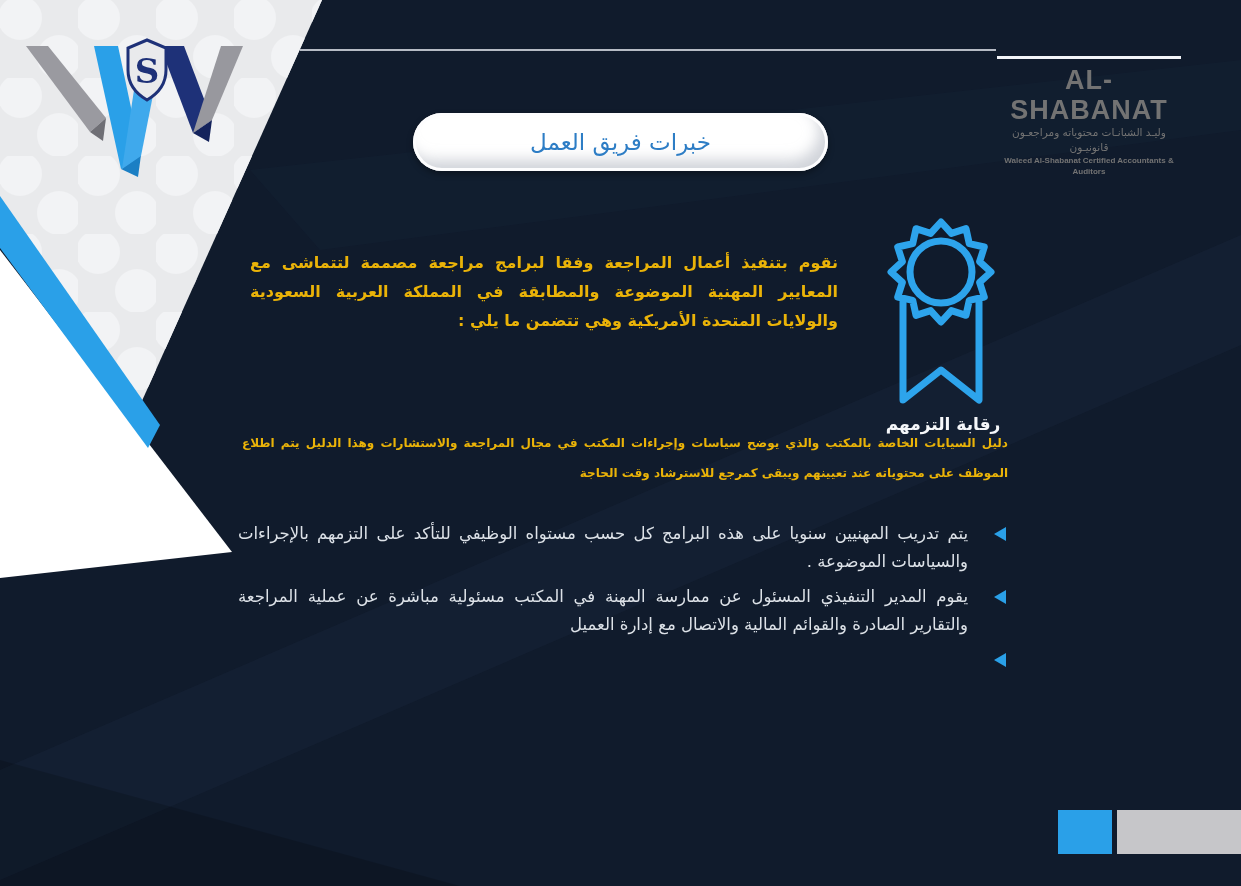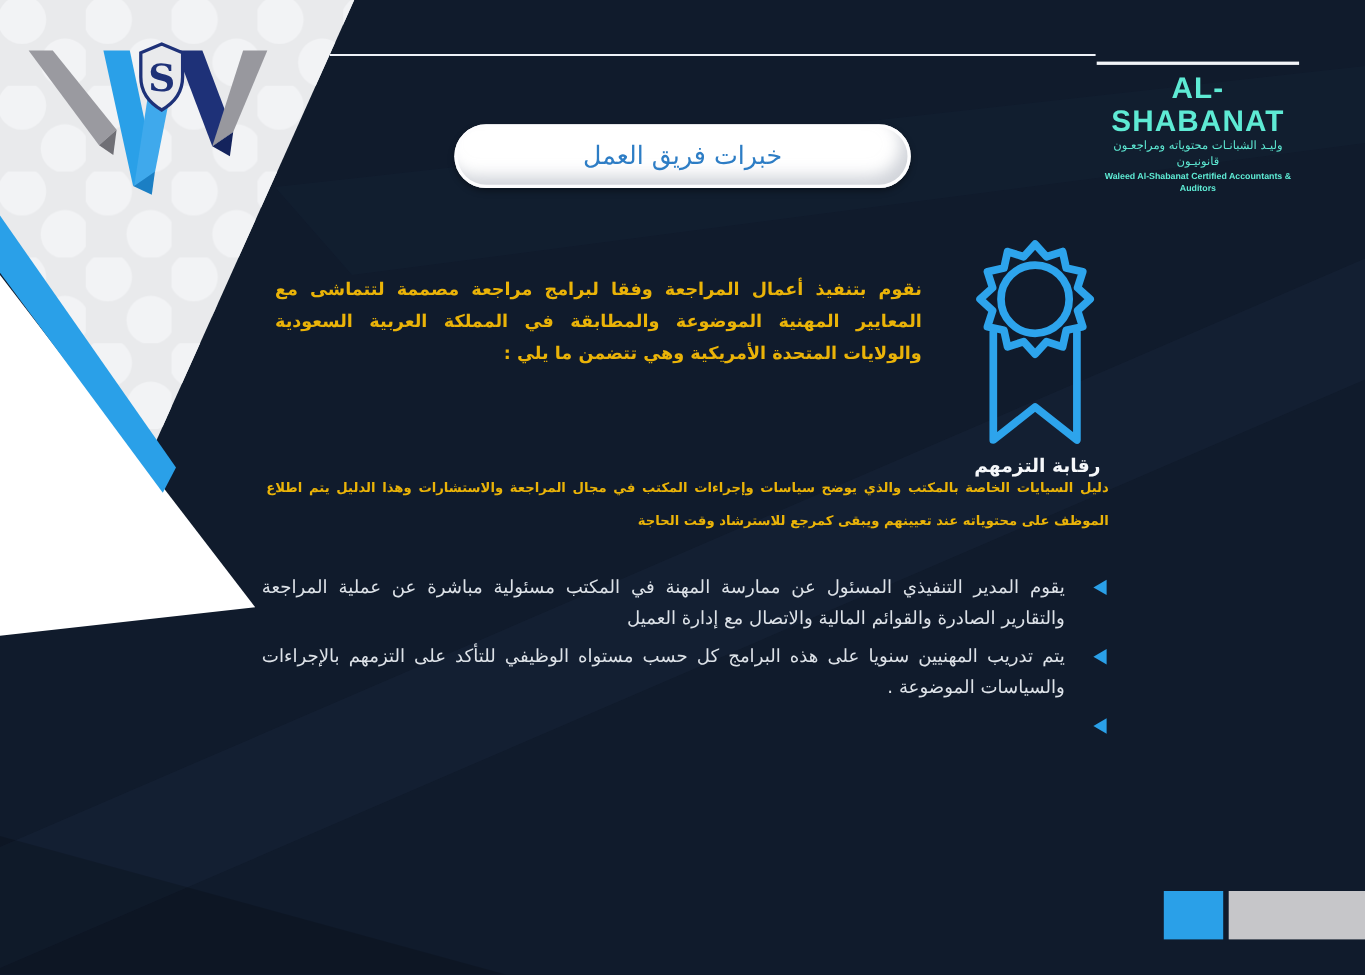--- a/index.html
+++ b/index.html
@@ -6,21 +6,21 @@
   body{
     width:1241px;height:886px;position:relative;overflow:hidden;
     background:#101b2c;
     font-family:"DejaVu Sans",sans-serif;
   }
   
   #decor{position:absolute;left:0;top:0;width:1241px;height:886px;z-index:0;}
   
   .brand{
     position:absolute;top:56px;right:60px;width:184px;z-index:3;
-    color:#5eead4;text-align:center;
+    color:#737373;text-align:center;
   }
   .brand .overline{height:3px;background:#f2f4f8;margin-bottom:6px;}
   .brand .name{
     font-size:27px;font-weight:700;letter-spacing:1px;line-height:30px;
     font-family:"Liberation Sans",sans-serif;
   }
   .brand .tag-ar{font-size:10.5px;line-height:15px;letter-spacing:0.5px;direction:rtl;}
   .brand .tag-en{font-size:8px;font-weight:700;line-height:11px;font-family:"Liberation Sans",sans-serif;}
   
   .title-pill{
@@ -121,25 +121,25 @@
   <div style="height:212px;"></div>
   <div class="badge-label">رقابة التزمهم</div>
 </div>
 
 <div id="intro" class="para">نقوم بتنفيذ أعمال المراجعة وفقا لبرامج مراجعة مصممة لتتماشى مع المعايير المهنية الموضوعة والمطابقة في المملكة العربية السعودية والولايات المتحدة الأمريكية وهي تتضمن ما يلي :</div>
 <div id="manual" class="para">دليل السيايات الخاصة بالمكتب والذي يوضح سياسات وإجراءات المكتب في مجال المراجعة والاستشارات وهذا الدليل يتم اطلاع الموظف على محتوياته عند تعيينهم ويبقى كمرجع للاسترشاد وقت الحاجة</div>
 
 <ul class="bullets">
   <li>
     <span class="marker"></span>
-    <span>يقوم المدير التنفيذي المسئول عن ممارسة المهنة في المكتب مسئولية مباشرة عن عملية المراجعة والتقارير الصادرة والقوائم المالية والاتصال مع إدارة العميل</span>
+    <span>يتم تدريب المهنيين سنويا على هذه البرامج كل حسب مستواه الوظيفي للتأكد على التزمهم بالإجراءات والسياسات الموضوعة .</span>
   </li>
   <li>
     <span class="marker"></span>
-    <span>يتم تدريب المهنيين سنويا على هذه البرامج كل حسب مستواه الوظيفي للتأكد على التزمهم بالإجراءات والسياسات الموضوعة .</span>
+    <span>يقوم المدير التنفيذي المسئول عن ممارسة المهنة في المكتب مسئولية مباشرة عن عملية المراجعة والتقارير الصادرة والقوائم المالية والاتصال مع إدارة العميل</span>
   </li>
   <li>
     <span class="marker"></span>
   </li>
 </ul>
 
 <div class="sq-blue"></div>
 <div class="sq-gray"></div>
 
 </body></html>

